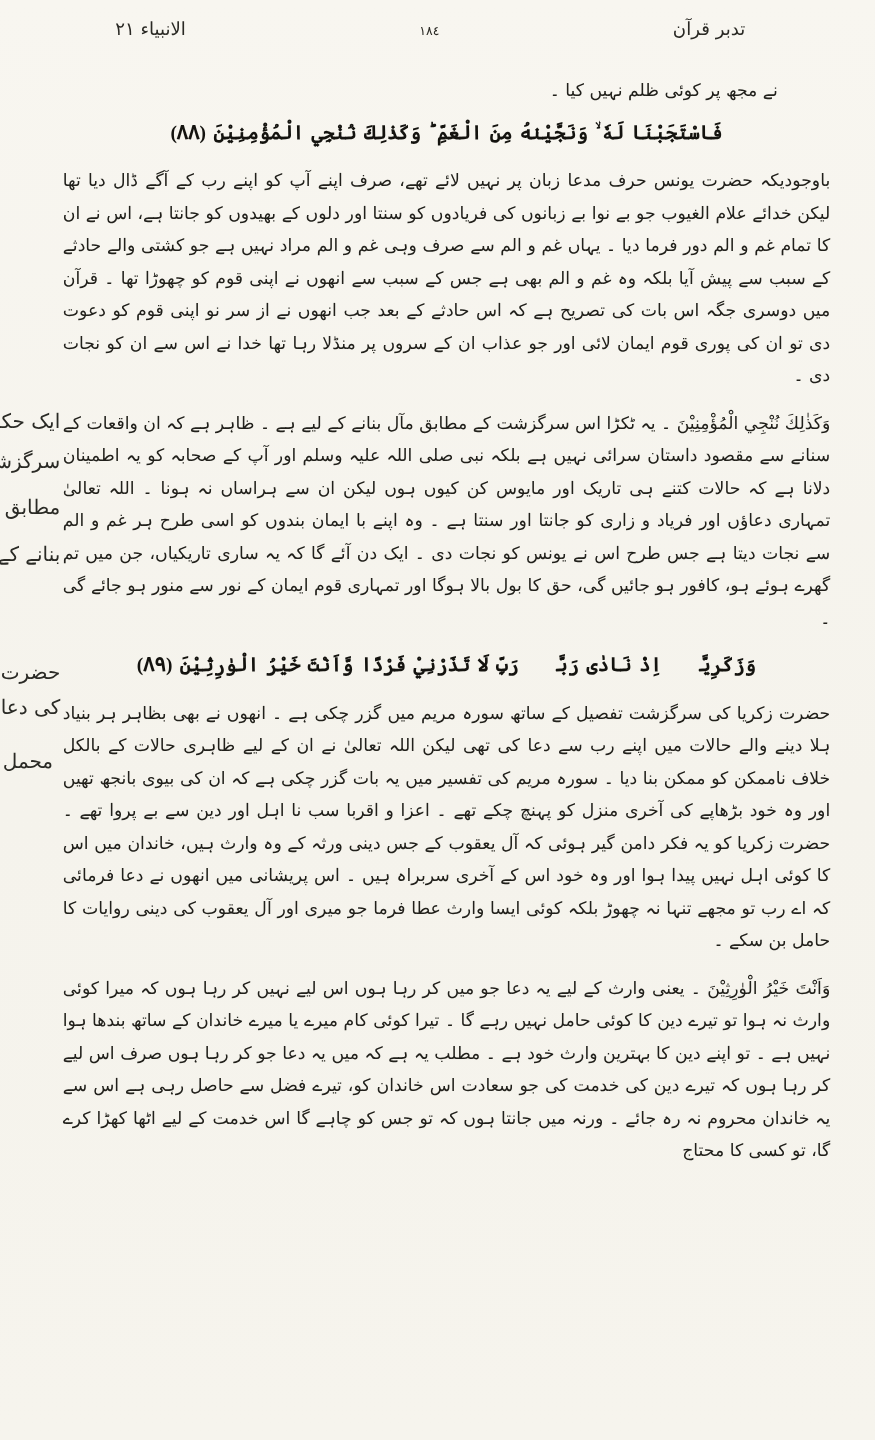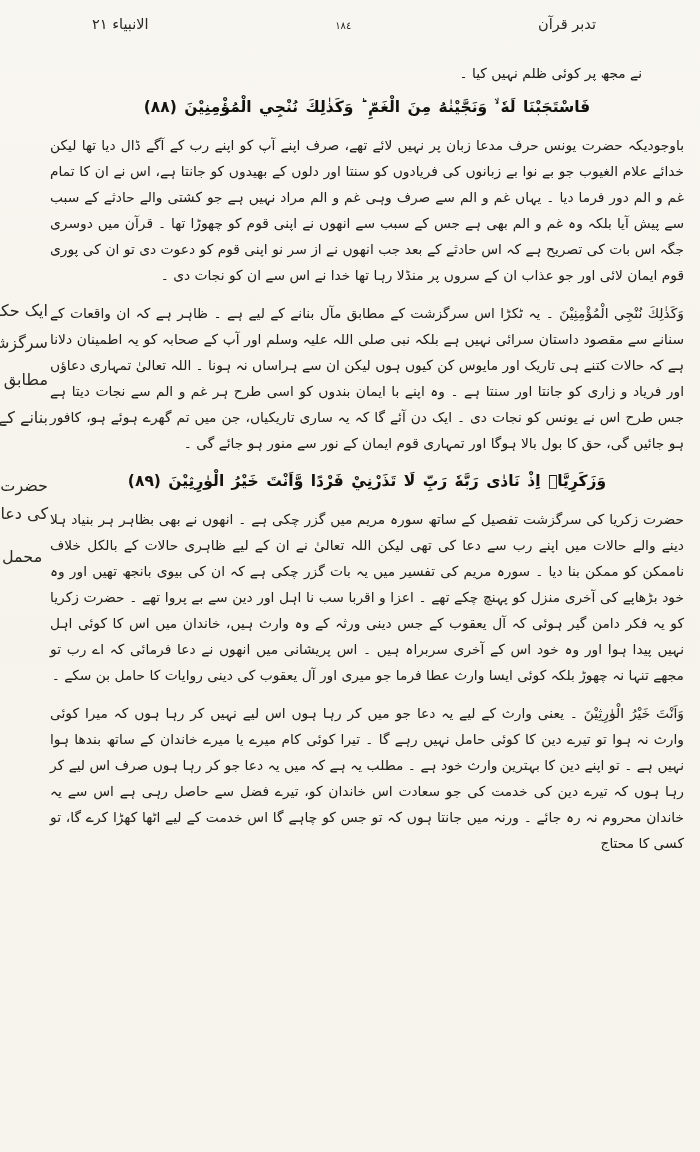--- a/index.html
+++ b/index.html
@@ -17,40 +17,41 @@
   .header {
     display:flex;
     justify-content:space-between;
     align-items:baseline;
     padding:16px 104px 0 92px;
     font-size:14.5px;
     color:#2a2924;
   }
   .hdr-center { font-size:10px; letter-spacing:1px; }
   .body {
-    padding:0 16px 0 50px;
+    padding:0 36px 0 50px;
     font-size:13.8px;
     line-height:26px;
     text-align:justify;
     color:#21201b;
   }
   .carryover {
     margin-top:28px;
     margin-bottom:2px;
     text-align:right;
     padding-right:42px;
   }
   .verse {
     text-align:center;
     font-weight:bold;
     font-size:15.5px;
     margin:8px 0 12px;
     letter-spacing:.3px;
     word-spacing:2px;
     color:#14130f;
+    font-family:Liberation Serif, serif;
   }
   .para { margin-bottom:12px; }
   .noted { position:relative; margin-bottom:12px; }
   .noted .para { margin-bottom:0; }
   .mn {
     position:absolute;
     left:-48px;
     width:46px;
     font-size:16px;
     line-height:13px;

